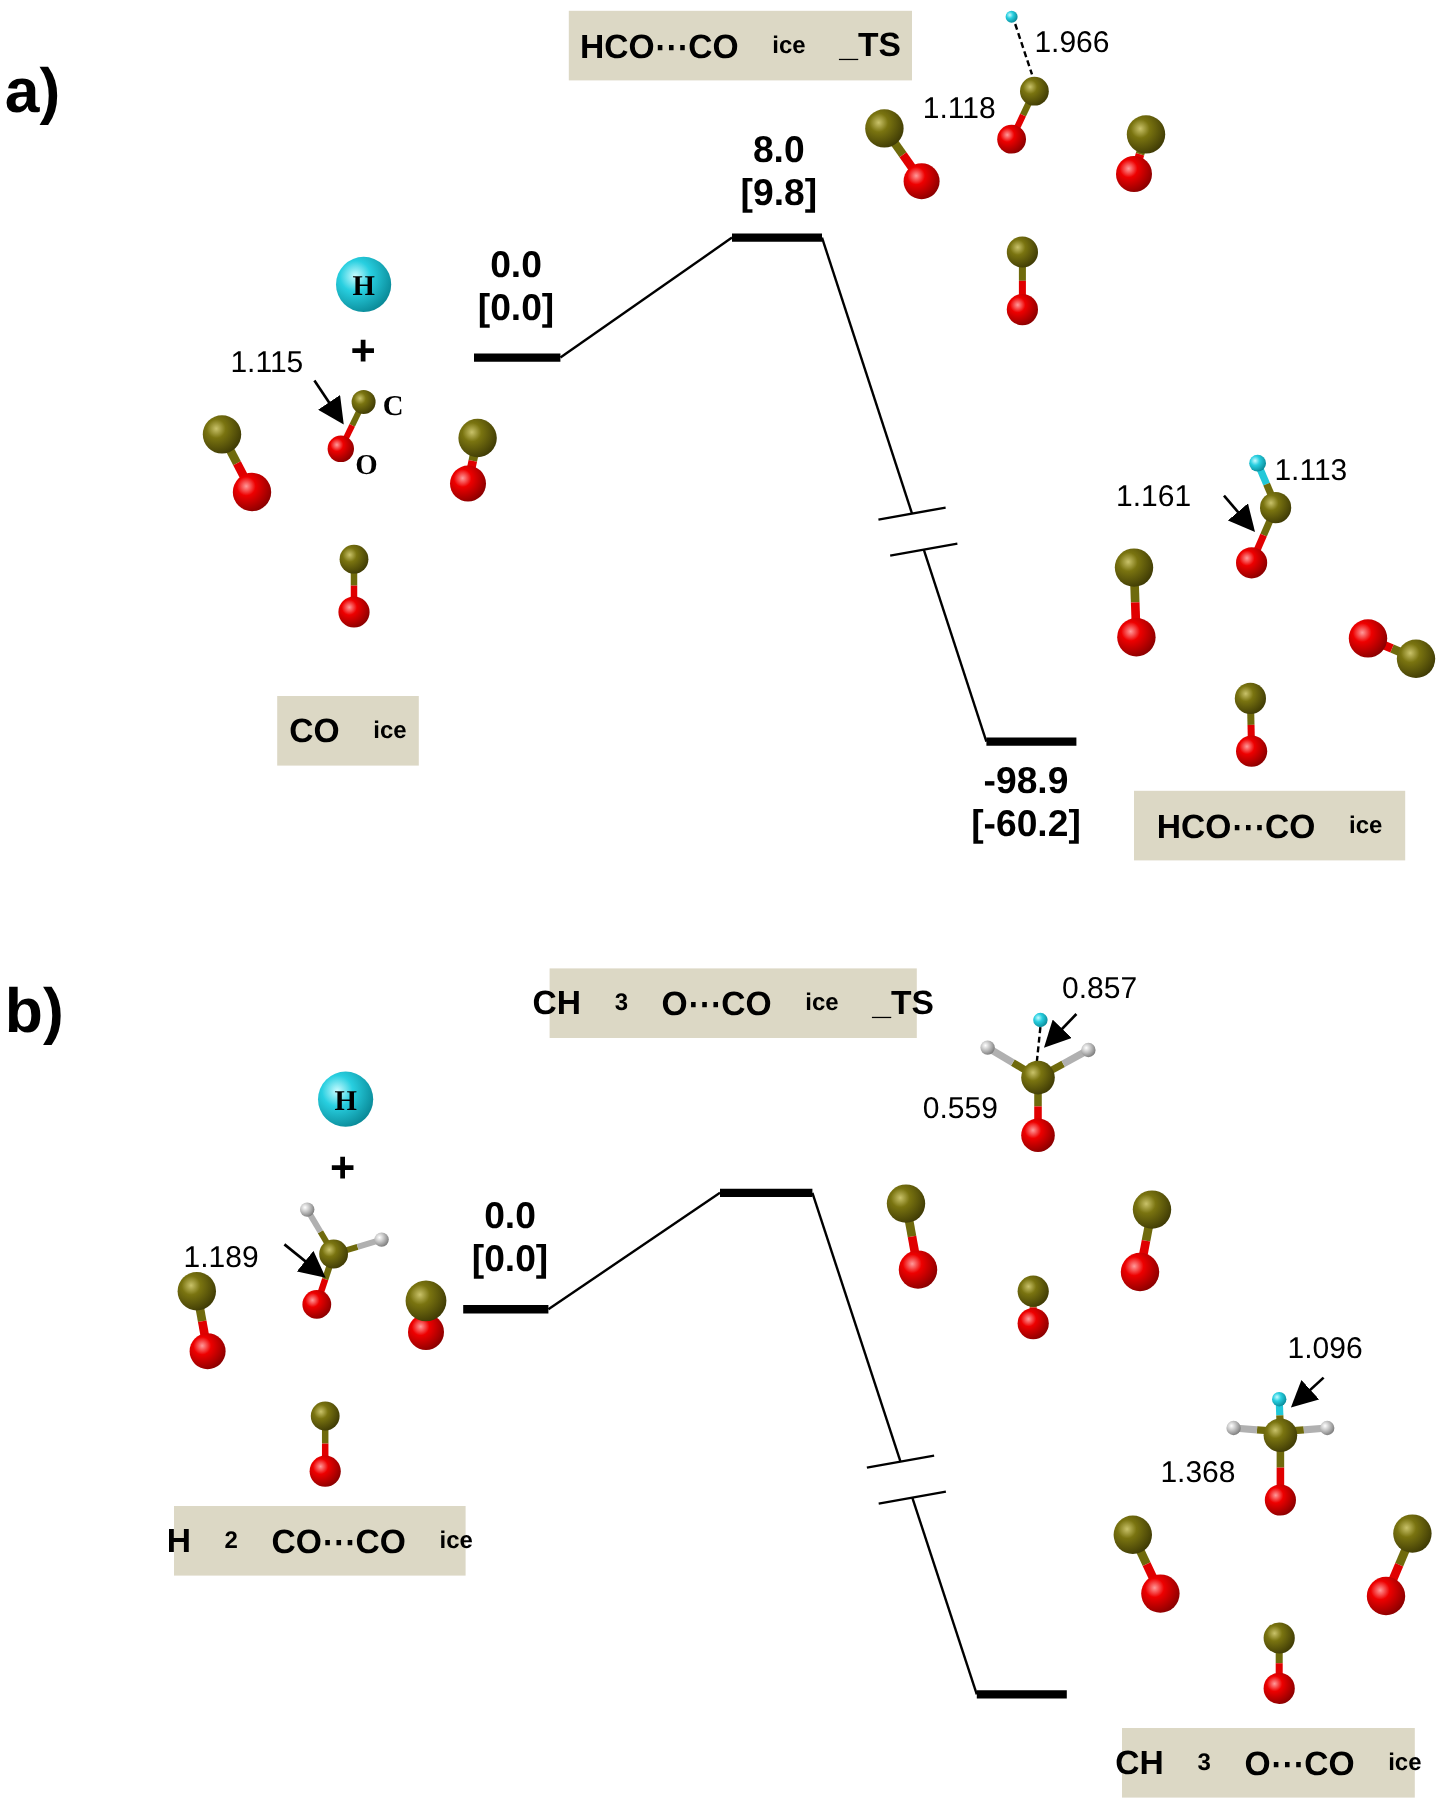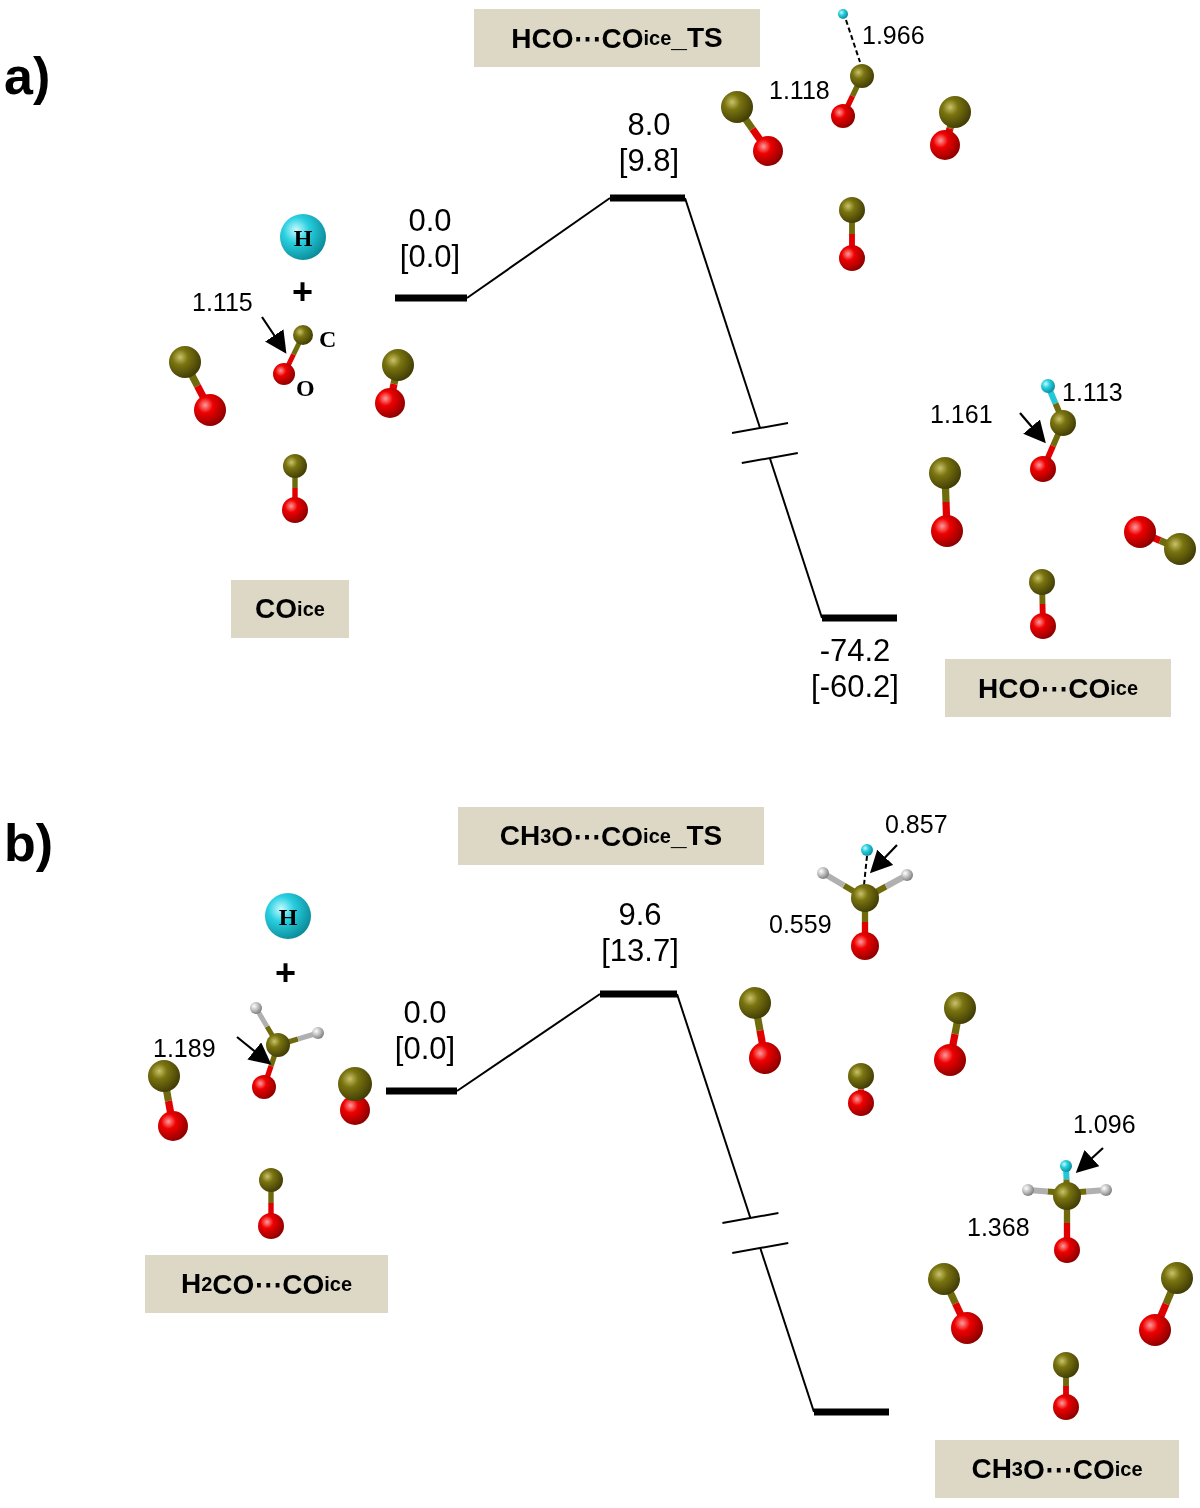--- a/index.html
+++ b/index.html
@@ -3,23 +3,23 @@
 <meta charset="utf-8">
 <style>
   html, body { margin:0; padding:0; background:#ffffff; }
   body { width:1200px; height:1508px; position:relative; overflow:hidden;
          font-family:"Liberation Sans", sans-serif; }
   #stage { position:absolute; left:0; top:0; width:1200px; height:1508px; }
   .panel-label { position:absolute; font-family:"Liberation Sans", sans-serif;
                  font-weight:bold; font-size:52px; color:#000; line-height:1; }
   .box { position:absolute; background:#dcd8c5; font-weight:bold; font-size:28px;
          color:#000; display:flex; align-items:center; justify-content:center;
-         white-space:nowrap; }
+         white-space:nowrap;gap:28px; }
   .box sub { font-size:20px; vertical-align:-7px; line-height:0; }
-  .energy { position:absolute; font-weight:normal; font-size:31px; color:#000;
+  .energy { position:absolute; font-weight:bold; font-size:31px; color:#000;
             text-align:center; line-height:1.16; }
   .dist { position:absolute; font-weight:normal; font-size:25px; color:#000; line-height:1; }
   .plus { position:absolute; font-weight:bold; font-size:36px; color:#000; line-height:1; }
   .atomlabel { position:absolute; font-family:"Liberation Serif", serif; font-weight:bold;
                font-size:24px; color:#000; line-height:1; }
 </style>
 </head>
 <body>
 
 <div id="stage">
@@ -229,21 +229,21 @@
 
   <div class="energy" style="left:375px;top:203px;width:110px">
     <div>0.0</div>
     <div>[0.0]</div>
   </div>
   <div class="energy" style="left:594px;top:107px;width:110px">
     <div>8.0</div>
     <div>[9.8]</div>
   </div>
   <div class="energy" style="left:795px;top:633px;width:120px">
-    <div>-74.2</div>
+    <div>-98.9</div>
     <div>[-60.2]</div>
   </div>
 
   <div class="plus" style="left:292px;top:274px">+</div>
   <div class="dist" style="left:192px;top:290px">1.115</div>
   <div class="atomlabel" style="left:319px;top:327px">C</div>
   <div class="atomlabel" style="left:296px;top:376px">O</div>
   <div class="dist" style="left:862px;top:23px">1.966</div>
   <div class="dist" style="left:769px;top:78px">1.118</div>
   <div class="dist" style="left:1062px;top:380px">1.113</div>
@@ -270,24 +270,20 @@
     <span>CH</span>
       <sub>3</sub>
       <span>O⋯CO</span>
       <sub>ice</sub>
   </div>
 
   <div class="energy" style="left:370px;top:995px;width:110px">
     <div>0.0</div>
     <div>[0.0]</div>
   </div>
-  <div class="energy" style="left:580px;top:897px;width:120px">
-    <div>9.6</div>
-    <div>[13.7]</div>
-  </div>
 
   <div class="plus" style="left:275px;top:955px">+</div>
   <div class="dist" style="left:153px;top:1036px">1.189</div>
   <div class="dist" style="left:885px;top:812px">0.857</div>
   <div class="dist" style="left:769px;top:912px">0.559</div>
   <div class="dist" style="left:1073px;top:1112px">1.096</div>
   <div class="dist" style="left:967px;top:1215px">1.368</div>
 
 </div>
 

